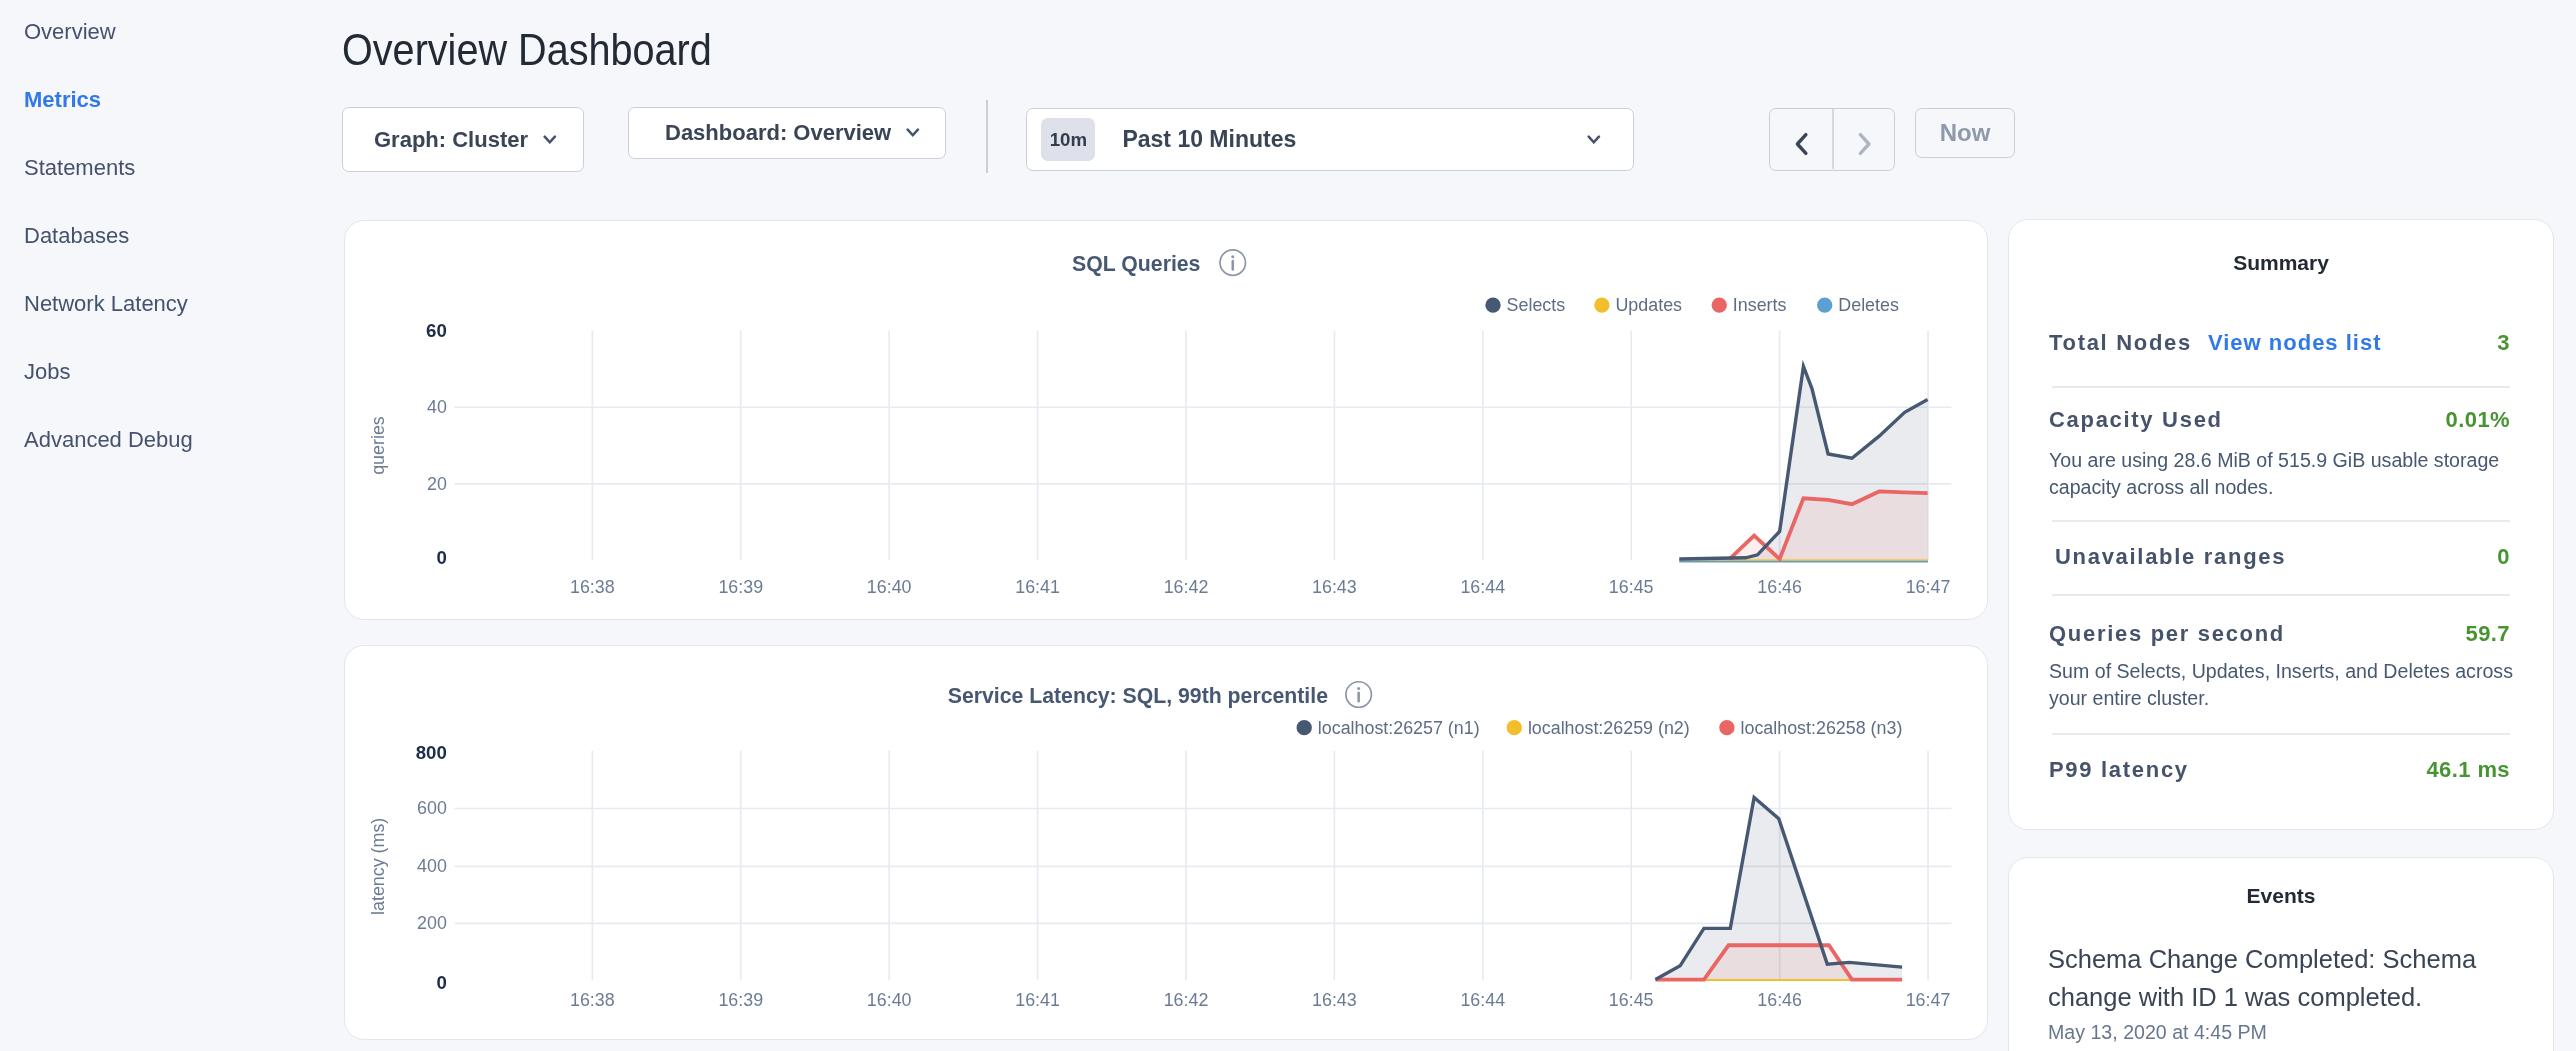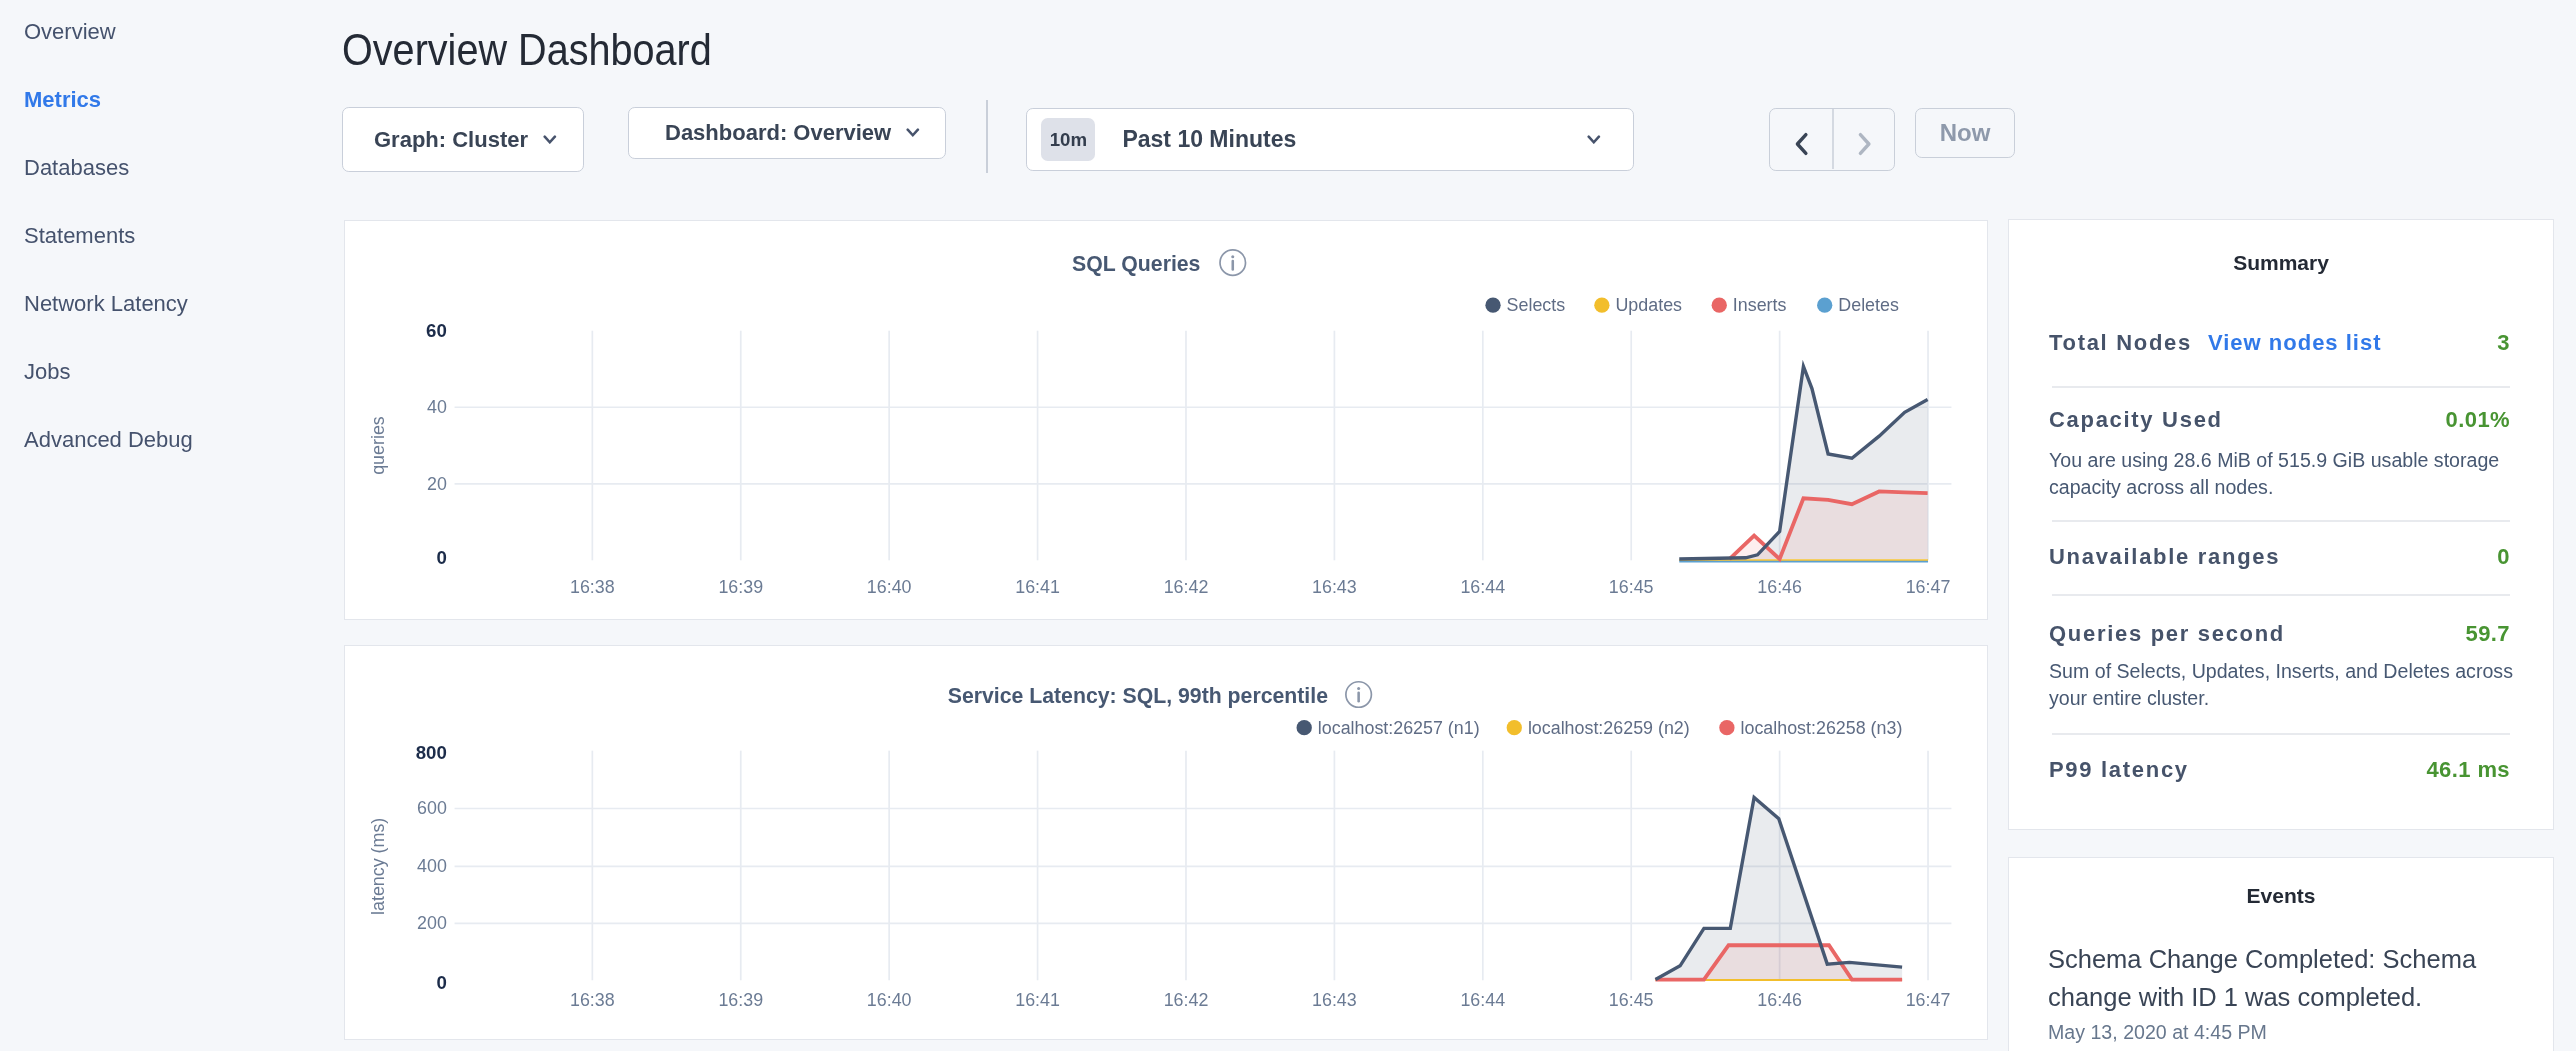--- a/index.html
+++ b/index.html
@@ -5,37 +5,37 @@
 * { margin:0; padding:0; box-sizing:border-box; }
 html,body { width:2576px; height:1051px; overflow:hidden; }
 body { position:relative; background:#f5f7fa; font-family:"Liberation Sans", sans-serif; color:#475872; }
 .abs { position:absolute; }
 .nav { position:absolute; left:24px; top:-1.7px; }
 .nav div { height:68px; line-height:68px; font-size:22px; color:#45526d; }
 .nav .active { color:#3179e9; font-weight:bold; }
 .pagetitle { position:absolute; left:342px; top:27px; font-size:45px; line-height:1; color:#242a35; transform:scaleX(0.88); transform-origin:0 0; }
 .btn { position:absolute; background:#fff; border:1.7px solid #c9cfda; border-radius:6.8px; display:flex; align-items:center; font-size:22px; font-weight:bold; color:#394455; }
 .chev { display:inline-block; width:13.6px; height:9.4px; }
-.card { position:absolute; background:#fff; border:1.7px solid #e3e6ec; border-radius:0; }
+.card { position:absolute; background:#fff; border:1.7px solid #e3e6ec; border-radius:20px; }
 .ctitle { text-align:center; font-weight:bold; }
 .divline { position:absolute; left:43px; right:43px; height:1.7px; background:#e8eaee; }
 .srow { position:absolute; left:40px; right:43px; display:flex; justify-content:space-between; align-items:center; }
 .shead { font-weight:bold; font-size:22px; letter-spacing:1.7px; color:#46536a; }
 .sval { font-weight:bold; font-size:22px; color:#489432; letter-spacing:0.4px; }
 .sdesc { position:absolute; left:40px; right:25.5px; font-size:19.6px; line-height:27px; color:#475872; white-space:nowrap; }
 .slink { font-weight:bold; font-size:22px; letter-spacing:1px; color:#3179e9; }
 </style>
 </head>
 <body>
 
 <div class="nav">
   <div>Overview</div>
   <div class="active">Metrics</div>
+  <div>Statements</div>
   <div>Databases</div>
-  <div>Statements</div>
   <div>Network Latency</div>
   <div>Jobs</div>
   <div>Advanced Debug</div>
 </div>
 
 <div class="pagetitle">Overview Dashboard</div>
 
 <div class="btn" style="left:342px; top:107px; width:242px; height:65px; padding-left:31px;">Graph: Cluster
   <svg class="chev" style="margin-left:15.3px" viewBox="0 0 16 11">
       <path d="M2 2 L8 8.5 L14 2" fill="none" stroke="#47536c" stroke-width="3" stroke-linecap="round"></path>
@@ -200,21 +200,21 @@
     <span><span class="shead">Total Nodes</span><span class="slink" style="margin-left:16px;">View nodes list</span></span>
       <span class="sval">3</span>
   </div>
   <div class="divline" style="top:166px;"></div>
   <div class="srow" style="top:187px;">
       <span class="shead">Capacity Used</span>
       <span class="sval">0.01%</span>
     </div>
   <div class="sdesc" style="top:227px;">You are using 28.6 MiB of 515.9 GiB usable storage<br>capacity across all nodes.</div>
   <div class="divline" style="top:300px;"></div>
-  <div class="srow" style="top:324px;">
+  <div class="srow" style="top:324px;margin-left:6px;">
       <span class="shead">Unavailable ranges</span>
       <span class="sval">0</span>
     </div>
   <div class="divline" style="top:374px;"></div>
   <div class="srow" style="top:401px;">
       <span class="shead">Queries per second</span>
       <span class="sval">59.7</span>
     </div>
   <div class="sdesc" style="top:438px;">Sum of Selects, Updates, Inserts, and Deletes across<br>your entire cluster.</div>
   <div class="divline" style="top:513px;"></div>

